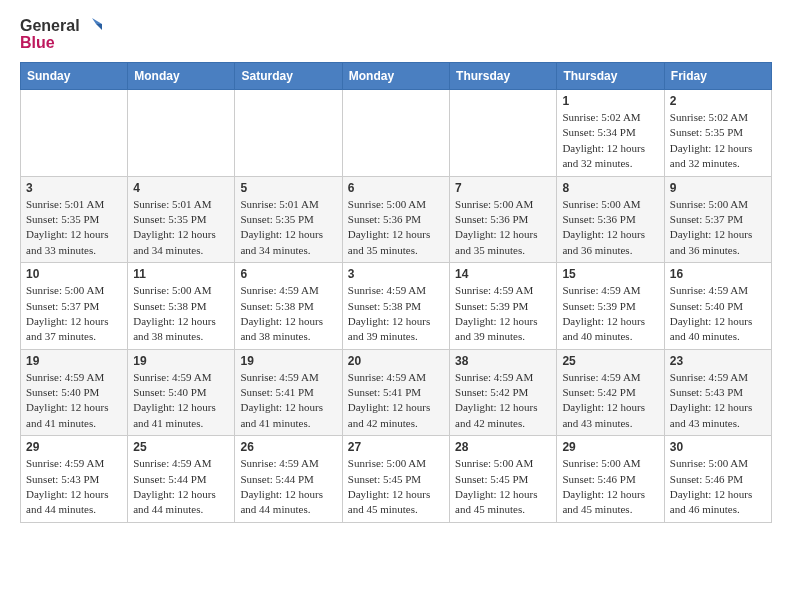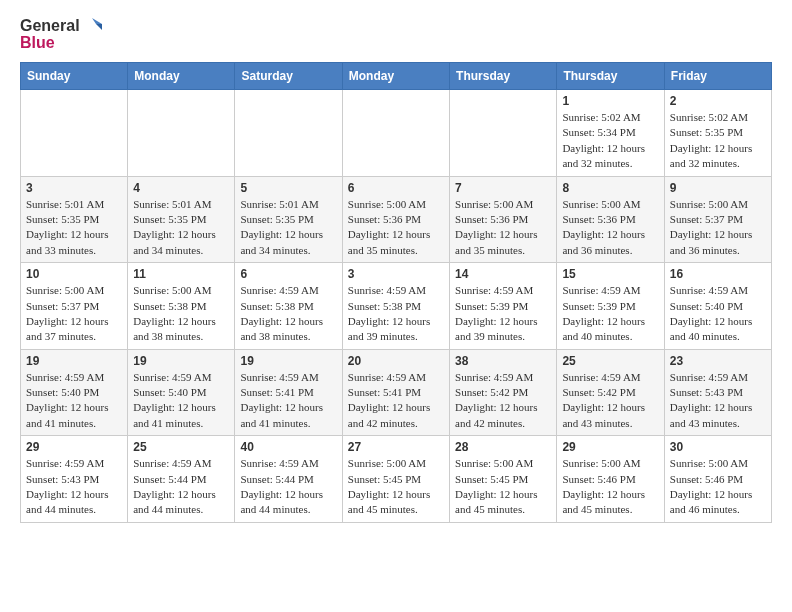--- a/index.html
+++ b/index.html
@@ -226,21 +226,21 @@
         <tr>
           <td>
             <span class="day-number">29</span>
             <div class="day-info">Sunrise: 4:59 AM<br>Sunset: 5:43 PM<br>Daylight: 12 hours and 44 minutes.</div>
           </td>
           <td>
             <span class="day-number">25</span>
             <div class="day-info">Sunrise: 4:59 AM<br>Sunset: 5:44 PM<br>Daylight: 12 hours and 44 minutes.</div>
           </td>
           <td>
-            <span class="day-number">40</span>
+            <span class="day-number">26</span>
             <div class="day-info">Sunrise: 4:59 AM<br>Sunset: 5:44 PM<br>Daylight: 12 hours and 44 minutes.</div>
           </td>
           <td>
             <span class="day-number">27</span>
             <div class="day-info">Sunrise: 5:00 AM<br>Sunset: 5:45 PM<br>Daylight: 12 hours and 45 minutes.</div>
           </td>
           <td>
             <span class="day-number">28</span>
             <div class="day-info">Sunrise: 5:00 AM<br>Sunset: 5:45 PM<br>Daylight: 12 hours and 45 minutes.</div>
           </td>

